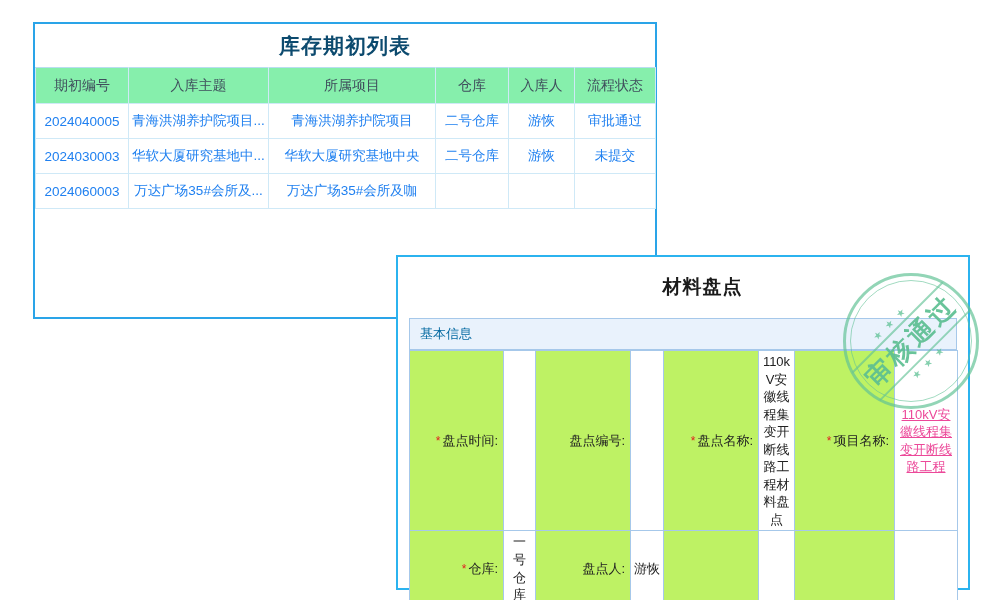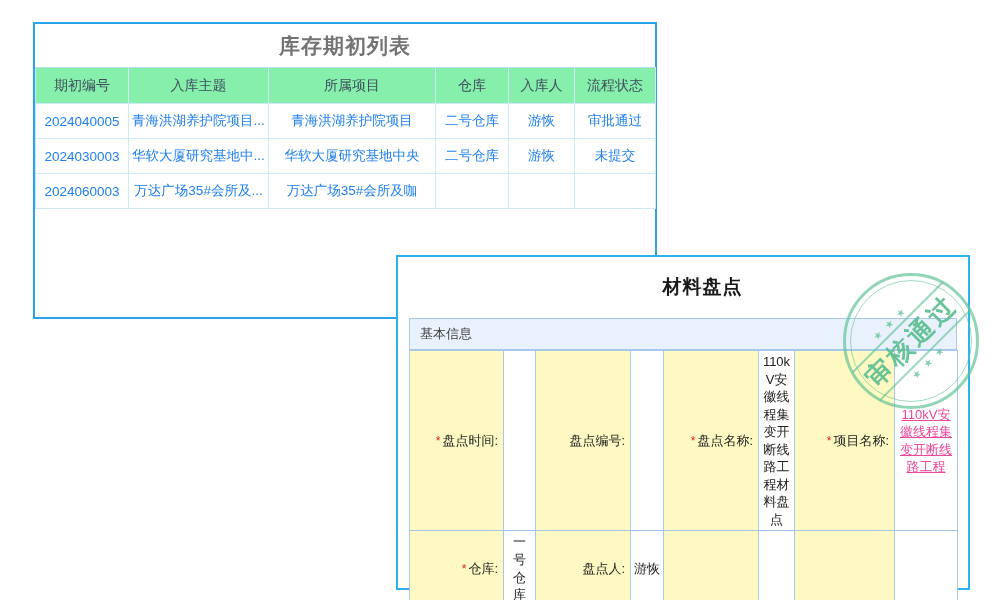--- a/index.html
+++ b/index.html
@@ -3,42 +3,42 @@
 <meta charset="utf-8">
 <style>
   * { margin:0; padding:0; box-sizing:border-box; }
   html,body { width:1000px; height:600px; background:#ffffff; overflow:hidden;
     font-family:"Liberation Sans","DejaVu Sans",sans-serif; position:relative; }
 
   
   .table-panel { position:absolute; left:33px; top:22px; width:624px; height:297px;
     border:2px solid #2aa4e8; background:#fff; z-index:1; }
   .table-title { height:43px; line-height:43px; text-align:center;
-    font-size:21px; font-weight:bold; color:#737373; letter-spacing:1px; }
+    font-size:21px; font-weight:bold; color:#0c4a6e; letter-spacing:1px; }
   table.list { width:100%; border-collapse:collapse; table-layout:fixed; }
   table.list th, table.list td { border:1px solid #cfe9f7; text-align:center;
     overflow:hidden; white-space:nowrap; }
   table.list th { height:36px; background:#86efac; color:#3f4e5c;
     font-size:14px; font-weight:normal; border-top:1px solid #b9ddf1; }
   table.list td { height:35px; font-size:13.5px; color:#2080f0; }
   td.st-green { color:#2aa83c; }
   td.st-red   { color:#e03434; }
   .c1{width:93px}.c2{width:140px}.c3{width:167px}.c4{width:73px}.c5{width:66px}.c6{width:81px}
 
   
   .form-panel { position:absolute; left:396px; top:255px; width:574px; height:335px;
     border:2px solid #2bb3ef; background:#fff; z-index:2; }
   .form-title { padding-top:17px; height:61px; text-align:center;
     font-size:19px; font-weight:bold; color:#1a1a1a; letter-spacing:1px;margin-left:39px; }
   .section-bar { margin:0 11px; border:1px solid #a6c8ea; background:#e9f2fc;
-    font-size:13px; color:#404040; padding:6px 10px; }
+    font-size:13px; color:#0369a1; padding:6px 10px; }
   table.formgrid { margin:0 11px; width:548px; border-collapse:collapse; table-layout:fixed; }
   table.formgrid td { border:1px solid #a6c8ea; font-size:13px; color:#222;
     vertical-align:middle; padding:2px 3px; }
-  table.formgrid td.lbl { background:#fef9c3; text-align:right; padding-right:5px; }
+  table.formgrid td.lbl { background:#bef264; text-align:right; padding-right:5px; }
   table.formgrid td.val { background:#fff; text-align:center; word-break:break-all;
     line-height:1.35; }
   .req { color:#e02020; margin-right:2px; font-size:12px; }
   .r1 { height:151px; } .r2 { height:54px; }
   .f1{width:94px}.f2{width:32px}.f3{width:95px}.f4{width:33px}
   .f5{width:95px}.f6{width:36px}.f7{width:100px}.f8{width:63px}
   a.doclink { color:#ec4899; text-decoration:underline; }
 
   
   .stamp { position:absolute; left:843px; top:273px; width:136px; height:136px;

